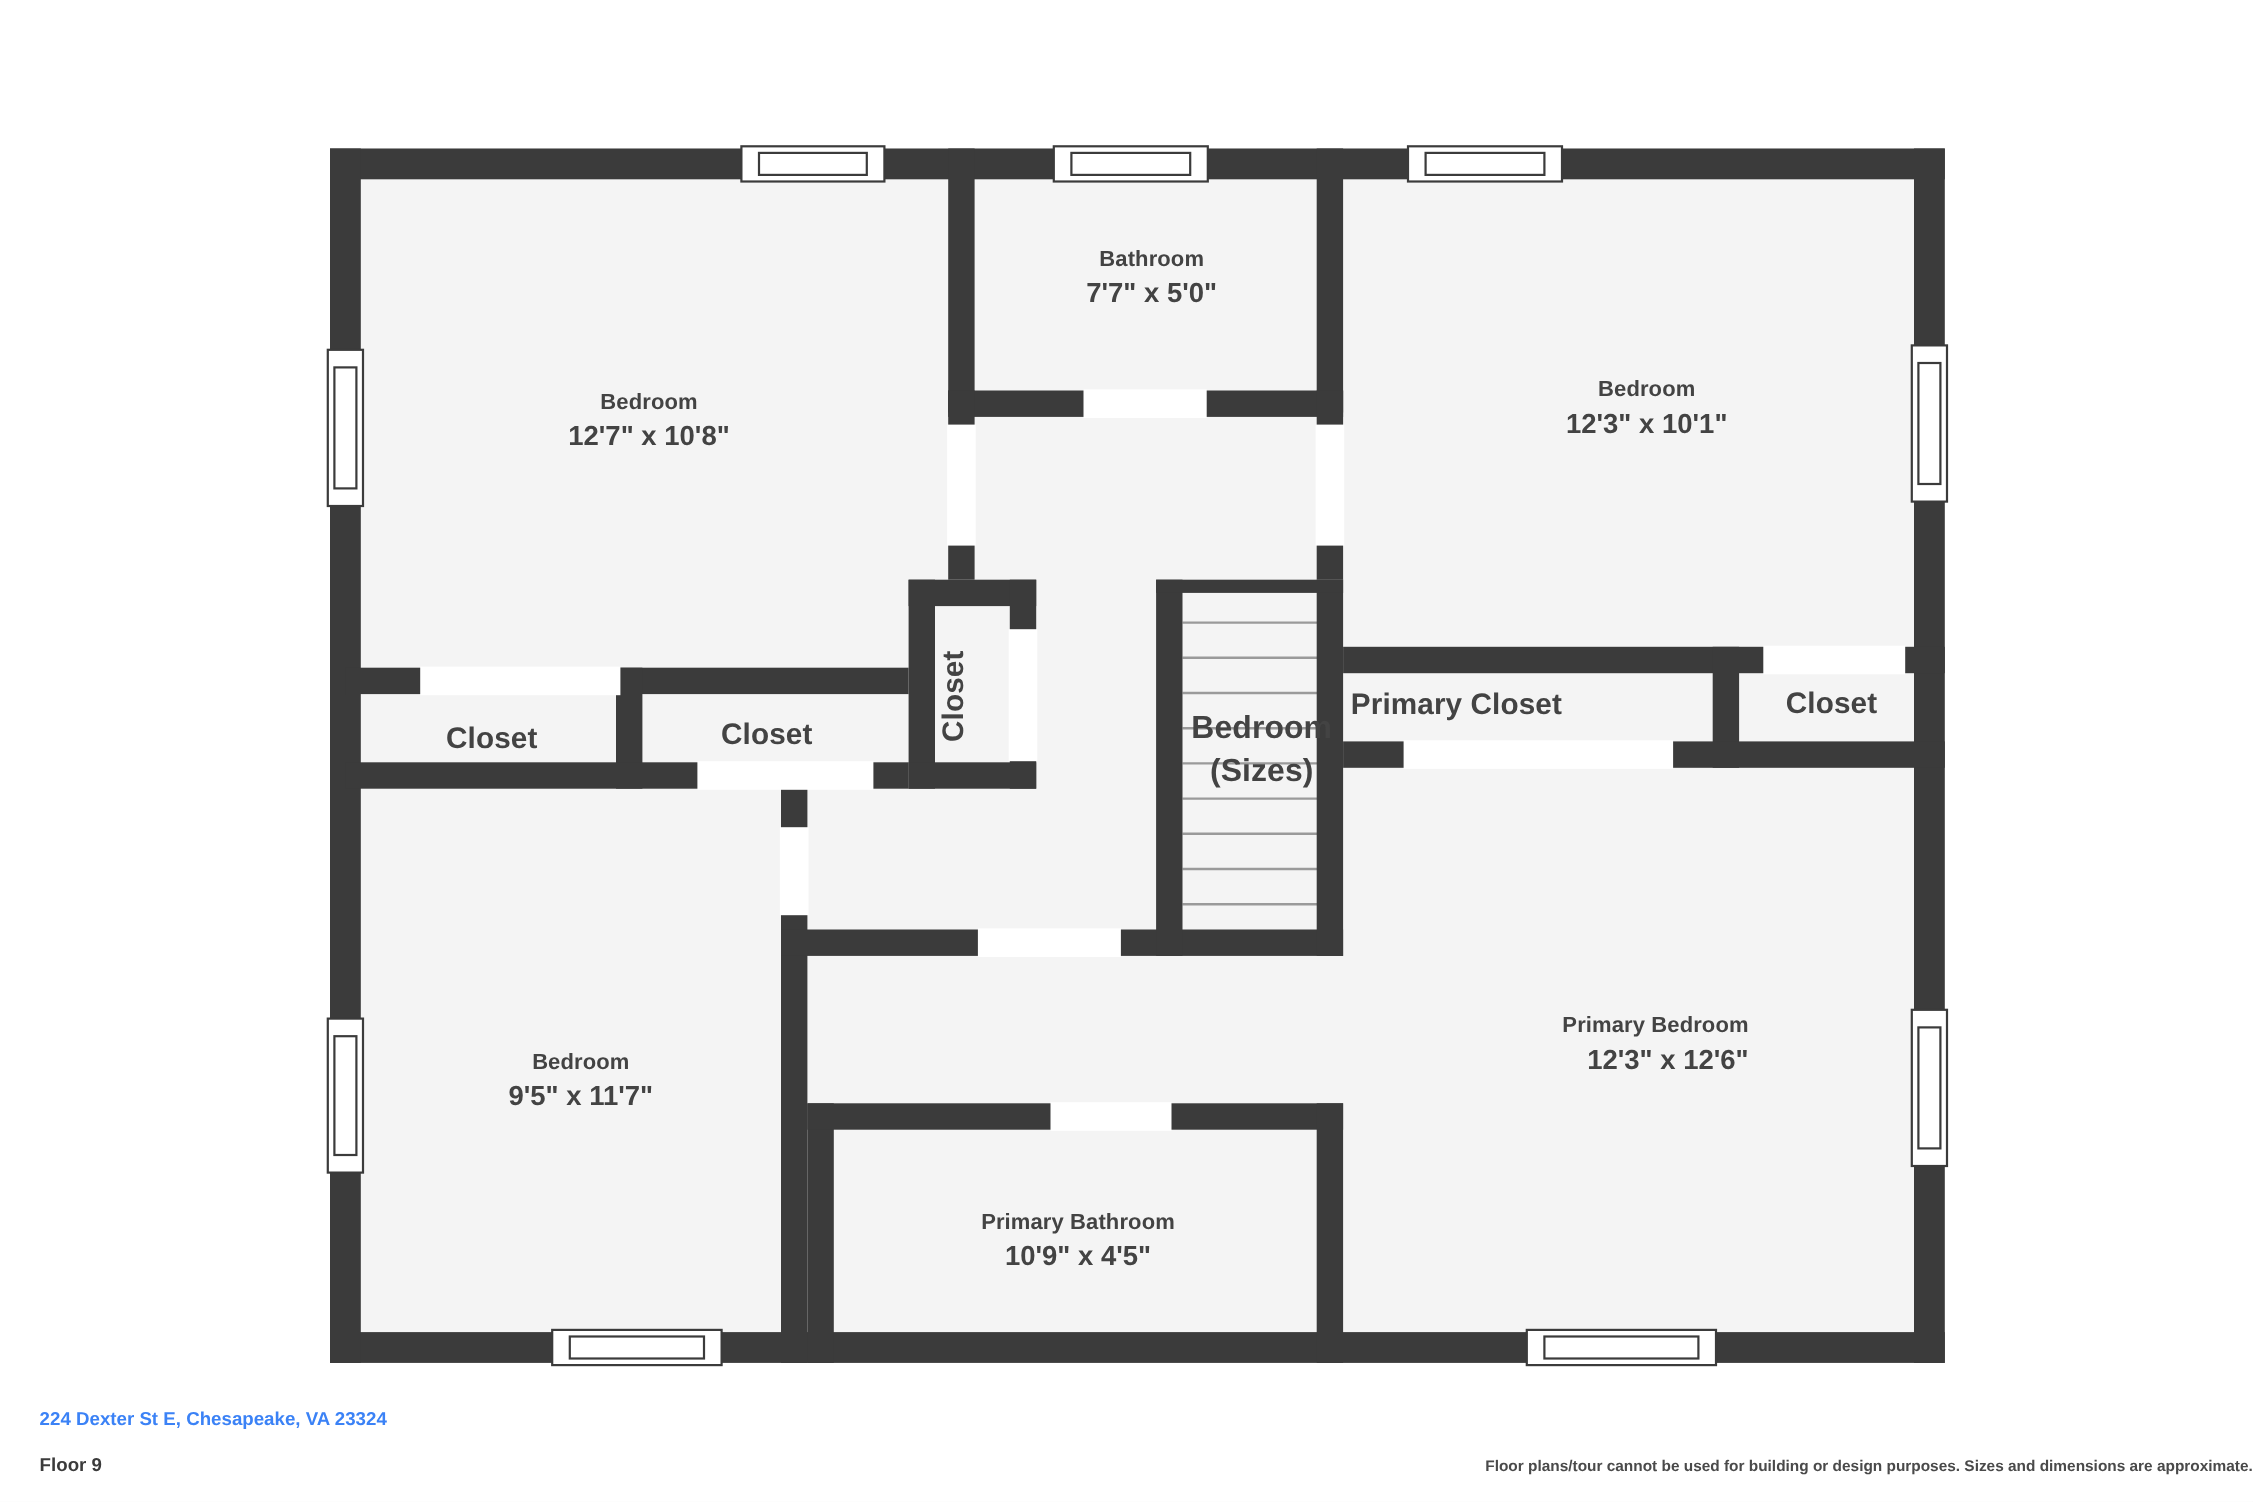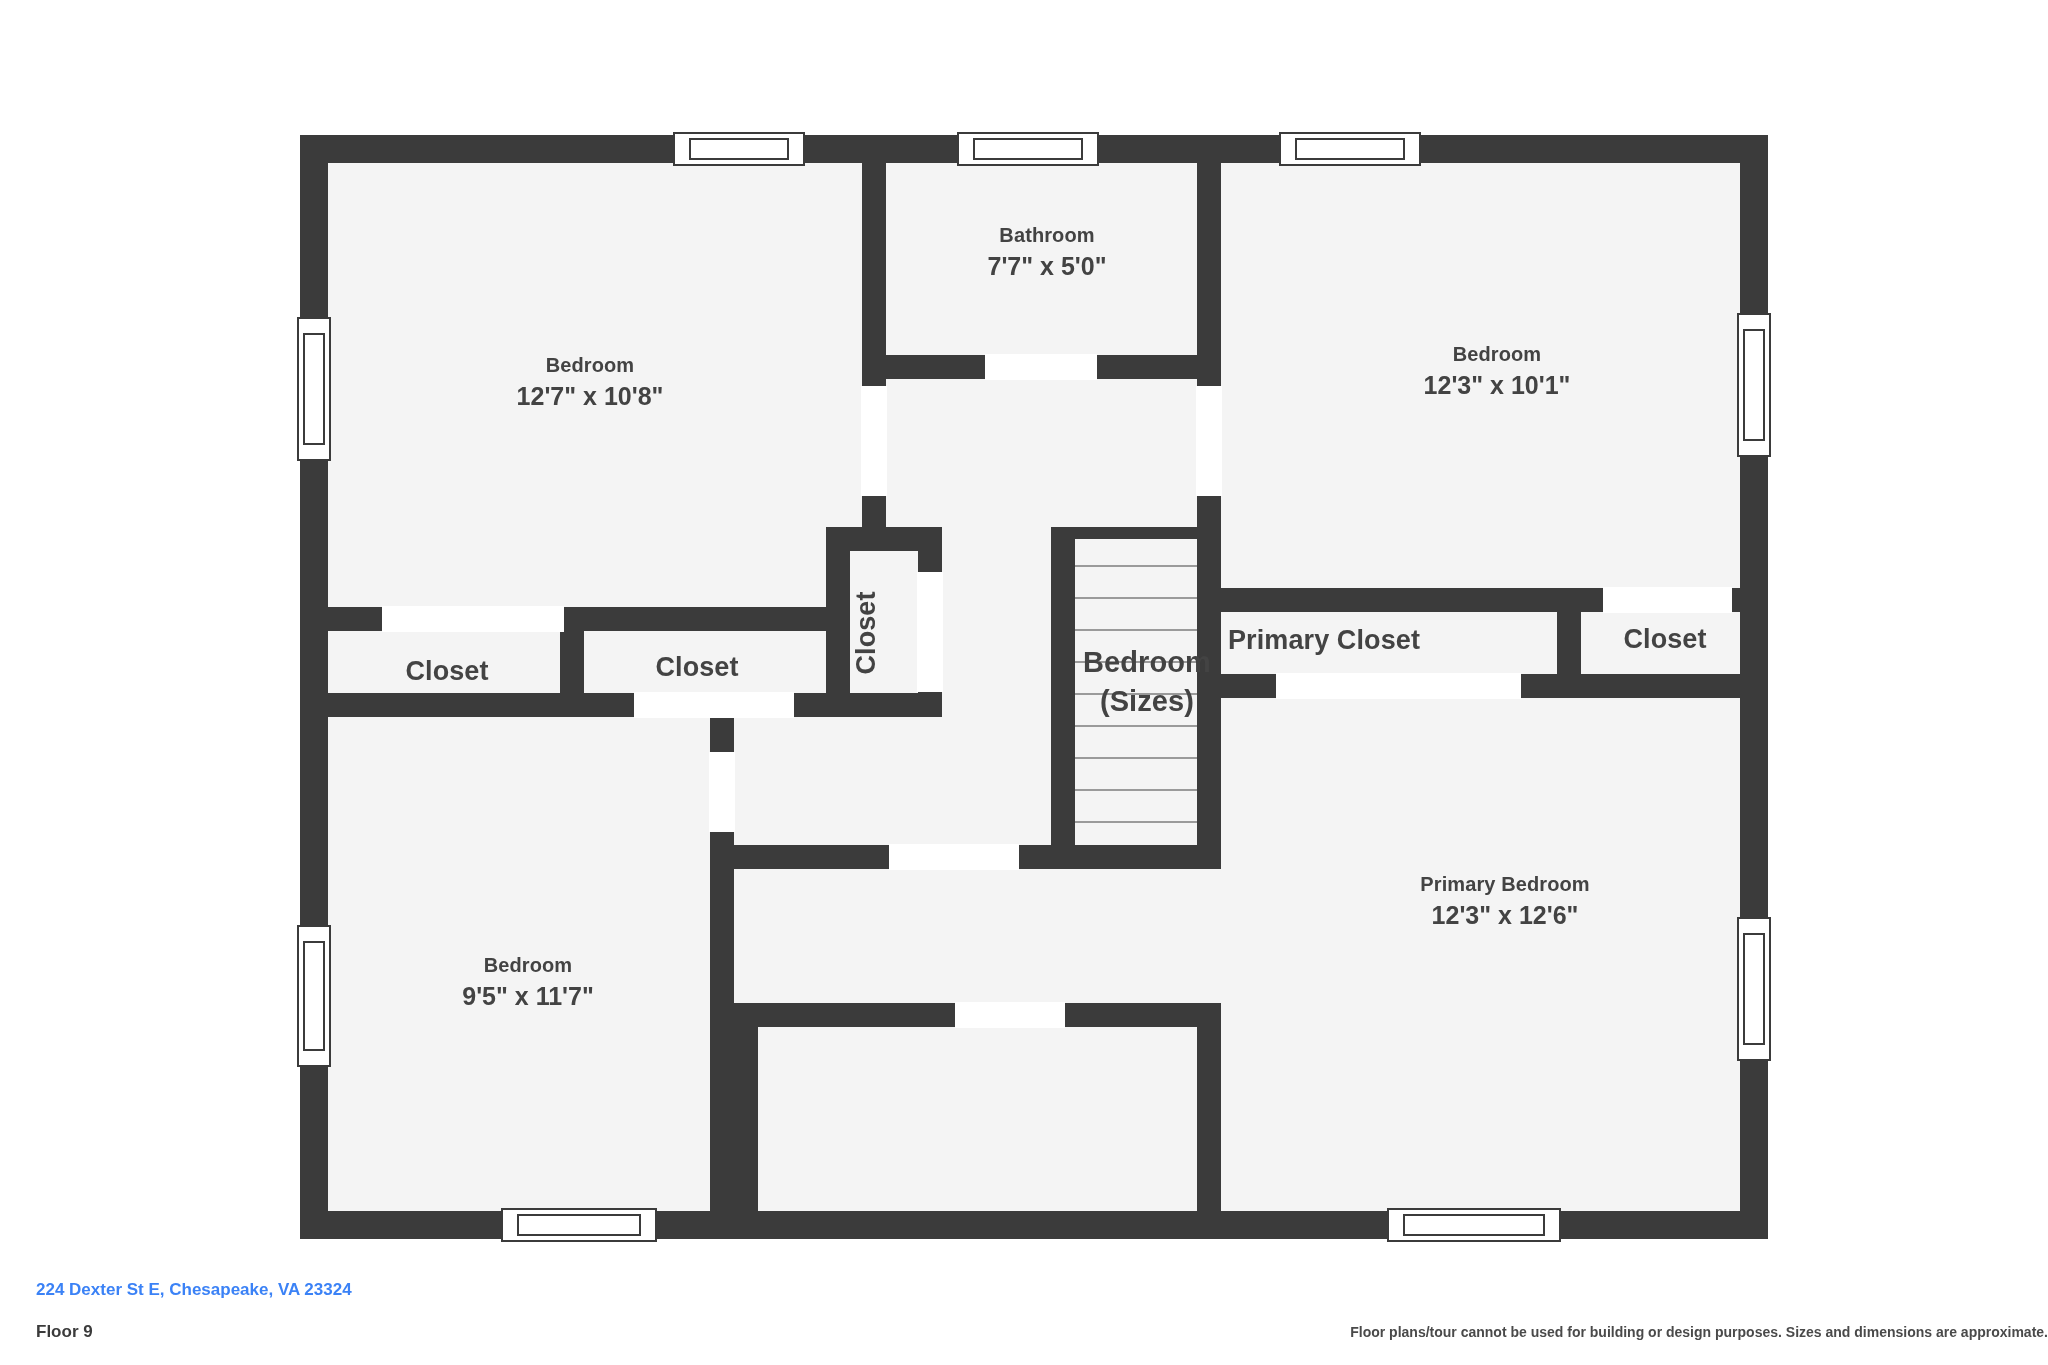--- a/index.html
+++ b/index.html
@@ -301,25 +301,29 @@
 
   <div class="room-label small" style="left:1665px; top:640px;">
     <span class="room-name">Closet</span>
   </div>
 
   <div class="room-label" style="left:528px; top:983px;">
     <span class="room-name">Bedroom</span>
     <span class="room-dims">9'5" x 11'7"</span>
   </div>
 
-  <div class="room-label" style="left:1505px; top:902px;">
+  <div class="room-label" style="left:1505px; top:950px;text-align:right;">
     <span class="room-name">Primary Bedroom</span>
     <span class="room-dims">12'3" x 12'6"</span>
   </div>
 
+  <div class="room-label" style="left:980px; top:1129px;">
+    <span class="room-name">Primary Bathroom</span>
+    <span class="room-dims">10'9" x 4'5"</span>
+  </div>
 
   <div id="footer">
     <div id="address-line">224 Dexter St E, Chesapeake, VA 23324</div>
     <div id="floor-line">Floor 9</div>
     <div id="disclaimer-line">Floor plans/tour cannot be used for building or design purposes. Sizes and dimensions are approximate.</div>
   </div>
 
 </div>
 
 </body></html>

